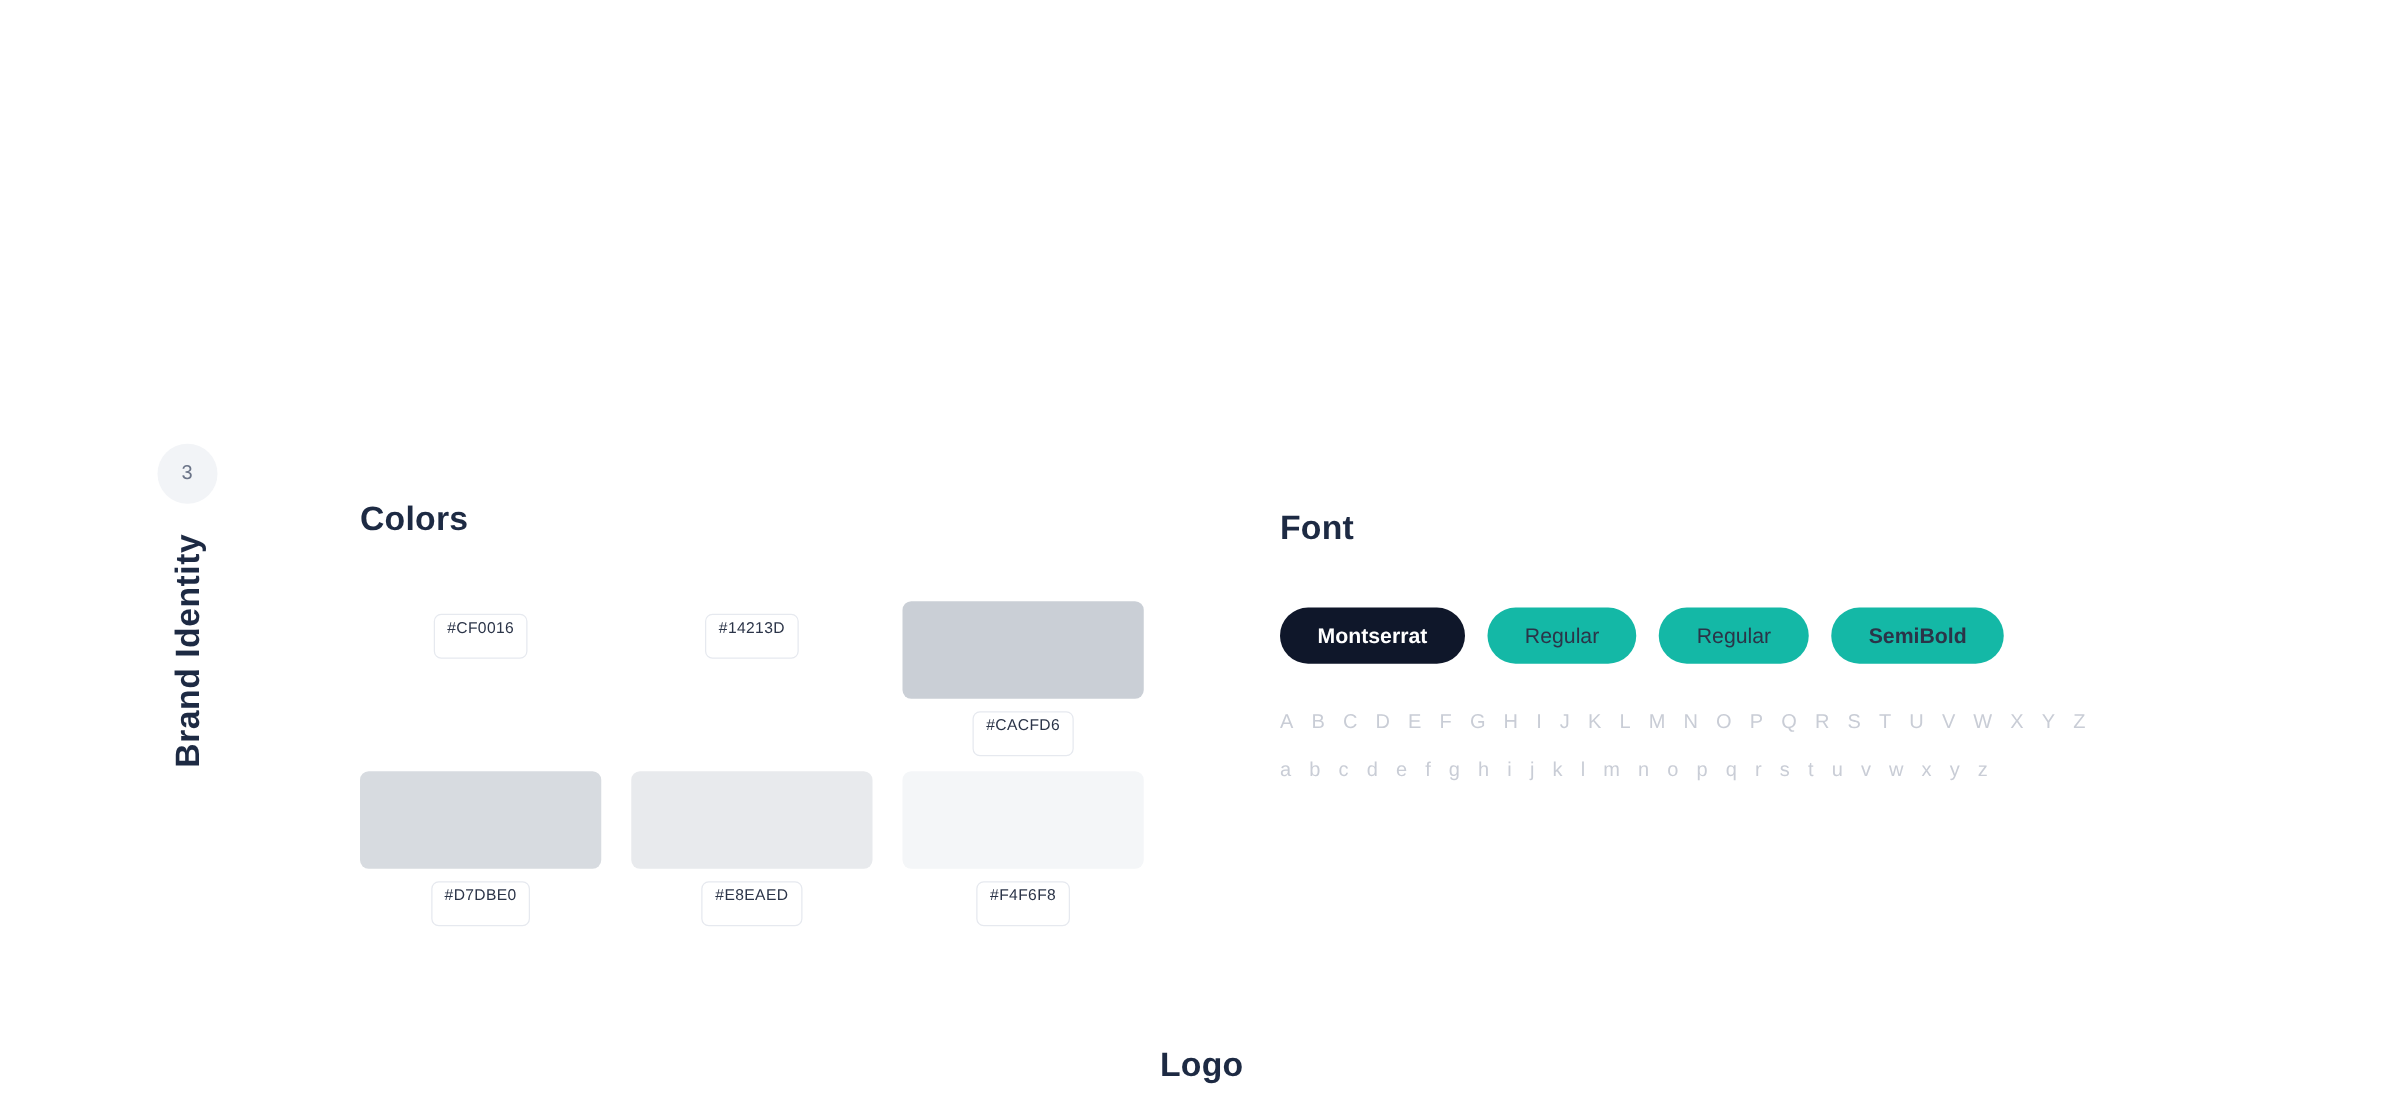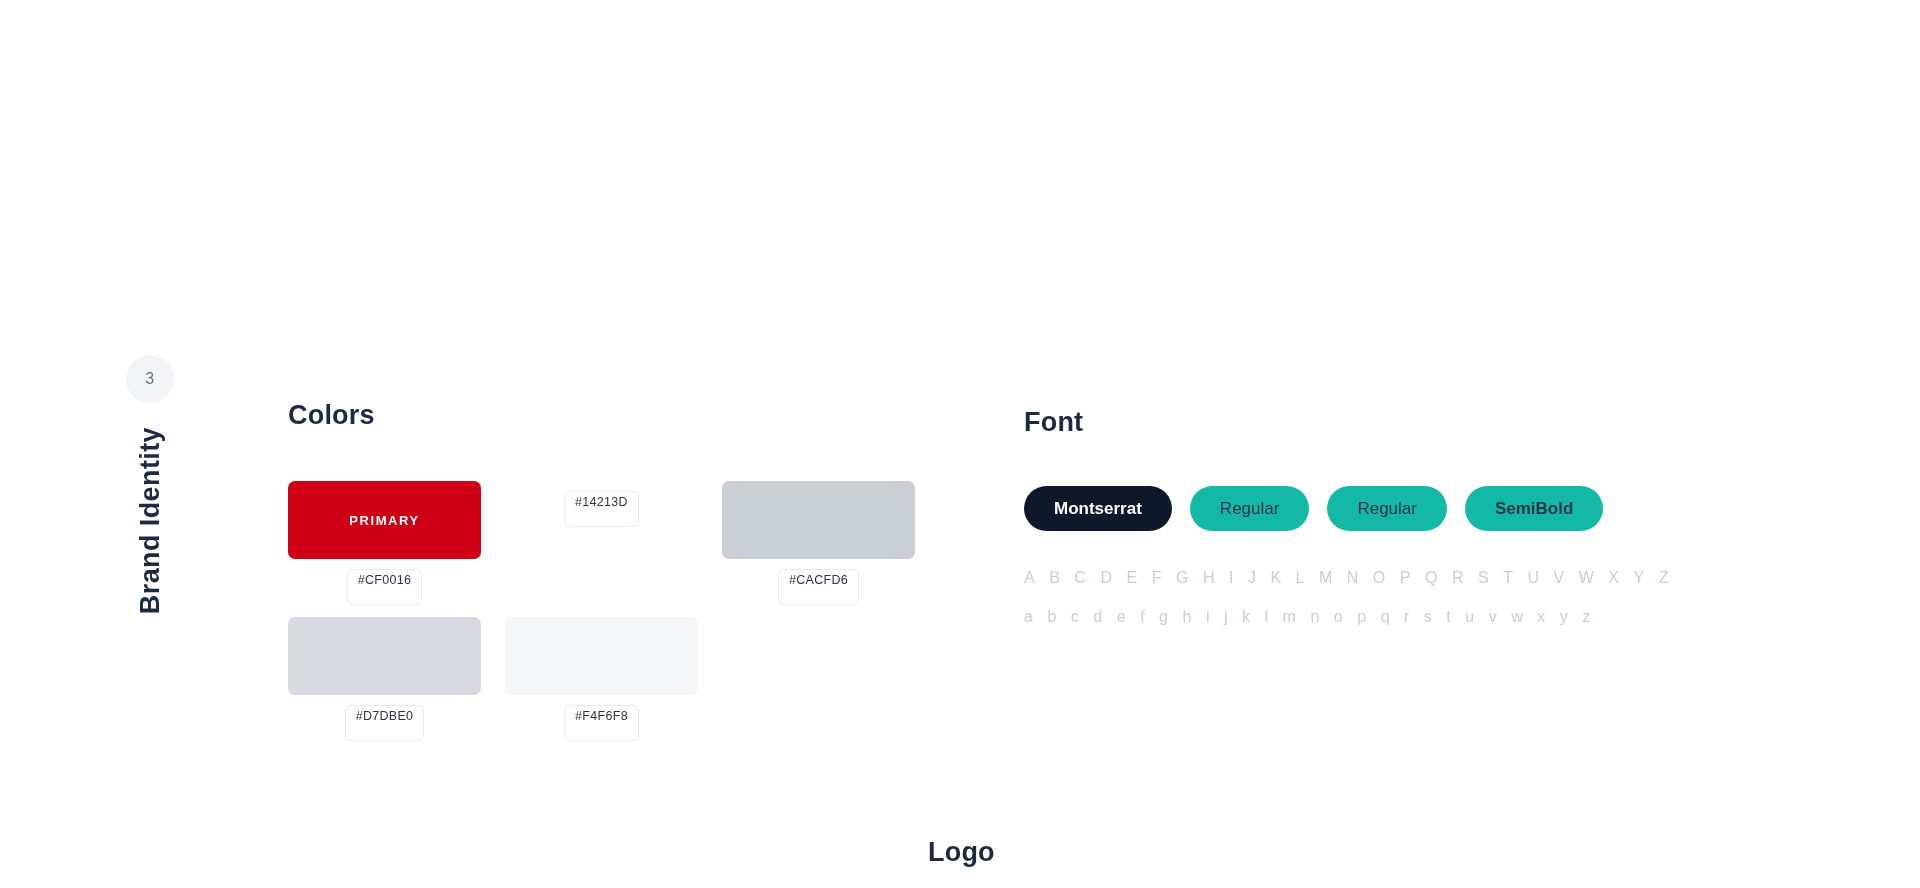--- a/index.html
+++ b/index.html
@@ -174,39 +174,42 @@
 
   <div class="rail">
     <div class="page-badge">3</div>
     <div class="rail-label">Brand Identity</div>
   </div>
 
   <div class="colors-block">
     <div class="section-title">Colors</div>
     <div class="swatch-grid">
         <div class="swatch-cell">
-          <div class="swatch" style="background: rgb(207, 0, 22); color: rgb(255, 255, 255);">
-            <span class="swatch-name">PRIMARY</span>
-          </div>
           <div class="hex-chip">#CF0016</div>
         </div>
         <div class="swatch-cell">
           <div class="hex-chip">#14213D</div>
         </div>
         <div class="swatch-cell">
           <div class="swatch" style="background: rgb(202, 207, 214); color: rgb(20, 33, 61);">
             <span class="swatch-name"></span>
           </div>
           <div class="hex-chip">#CACFD6</div>
         </div>
         <div class="swatch-cell">
           <div class="swatch" style="background: rgb(215, 219, 224); color: rgb(20, 33, 61);">
             <span class="swatch-name"></span>
           </div>
           <div class="hex-chip">#D7DBE0</div>
+        </div>
+        <div class="swatch-cell">
+          <div class="swatch" style="background: rgb(232, 234, 237); color: rgb(20, 33, 61);">
+            <span class="swatch-name"></span>
+          </div>
+          <div class="hex-chip">#E8EAED</div>
         </div>
         <div class="swatch-cell">
           <div class="swatch" style="background: rgb(244, 246, 248); color: rgb(20, 33, 61);">
             <span class="swatch-name"></span>
           </div>
           <div class="hex-chip">#F4F6F8</div>
         </div>
       </div>
   </div>
 

